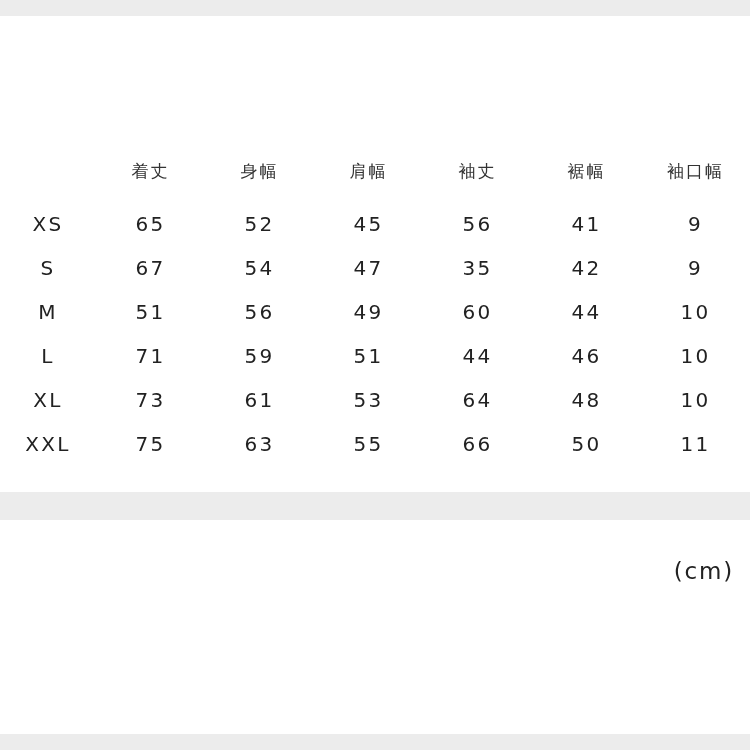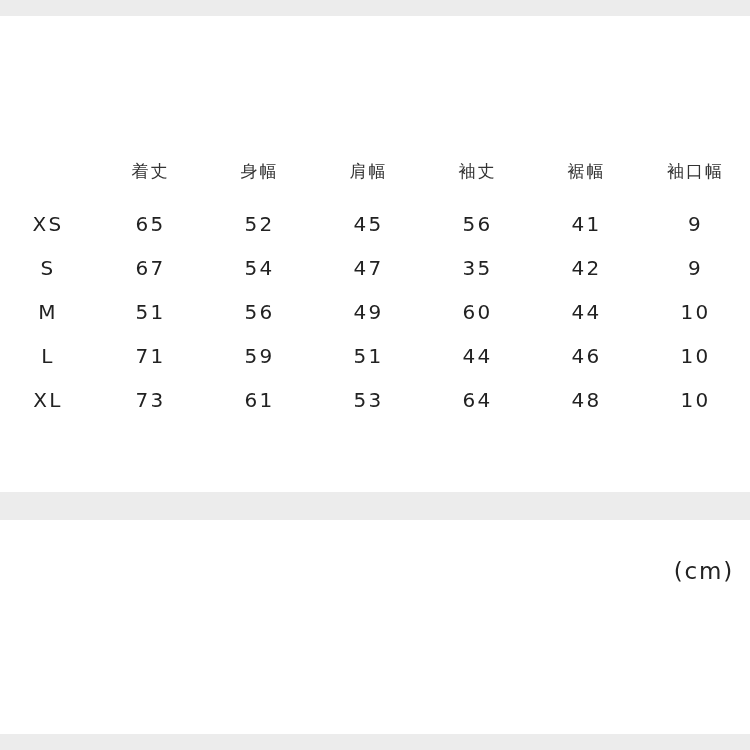--- a/index.html
+++ b/index.html
@@ -146,20 +146,29 @@
       </tr>
       <tr>
         <td>XL</td>
         <td>73</td>
         <td>61</td>
         <td>53</td>
         <td>64</td>
         <td>48</td>
         <td>10</td>
       </tr>
+      <tr>
+        <td>XXL</td>
+        <td>75</td>
+        <td>63</td>
+        <td>55</td>
+        <td>66</td>
+        <td>50</td>
+        <td>11</td>
+      </tr>
     </tbody>
   </table>
 
   <div class="band" id="band-middle"></div>
 
   <div class="unit-label">(cm)</div>
 
   <div class="band" id="band-bottom"></div>
 
 </div>

